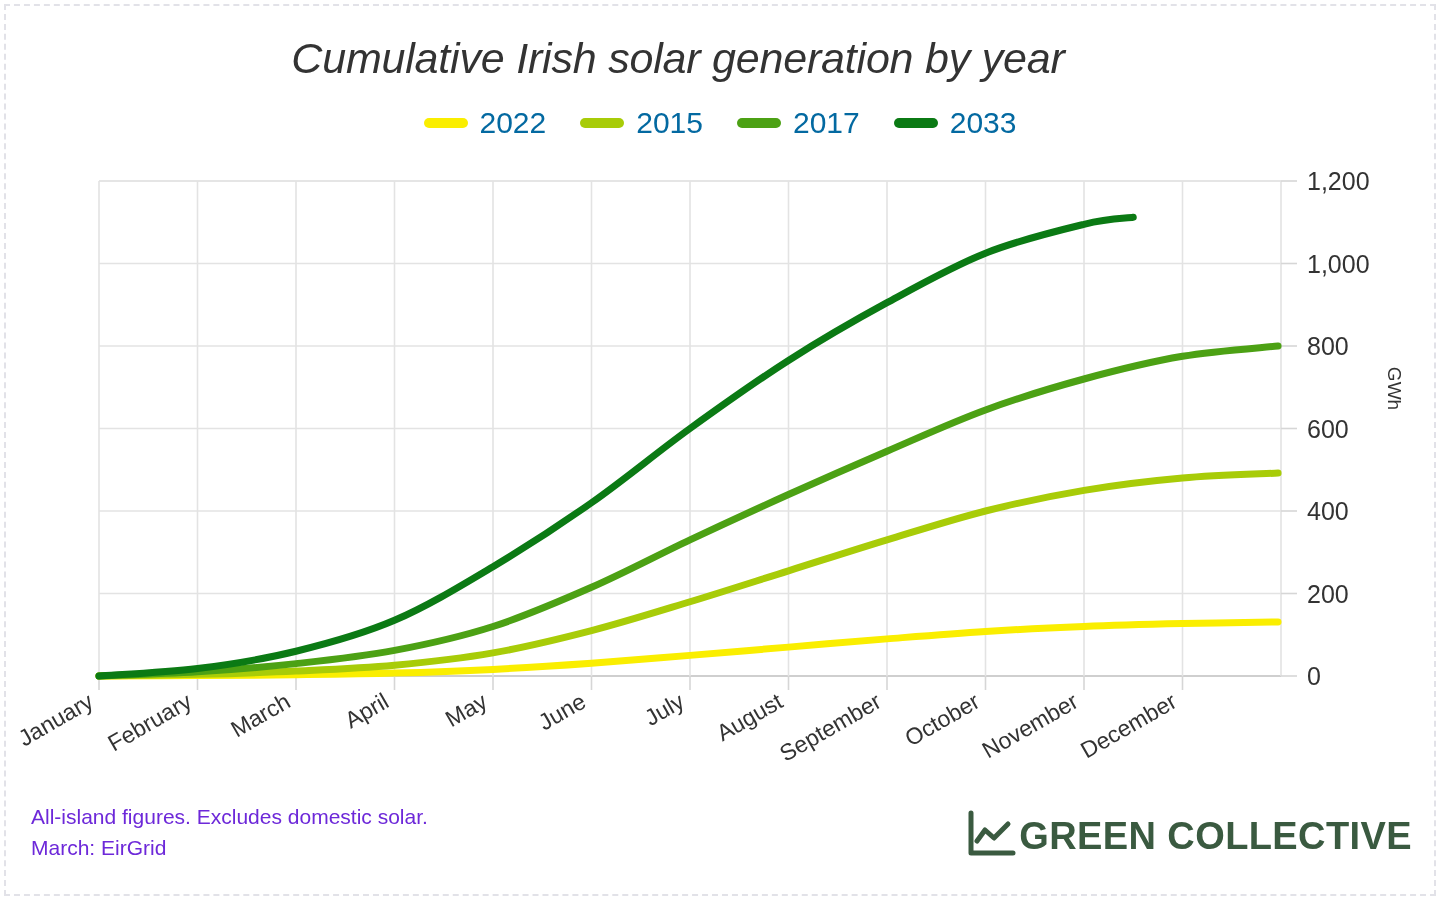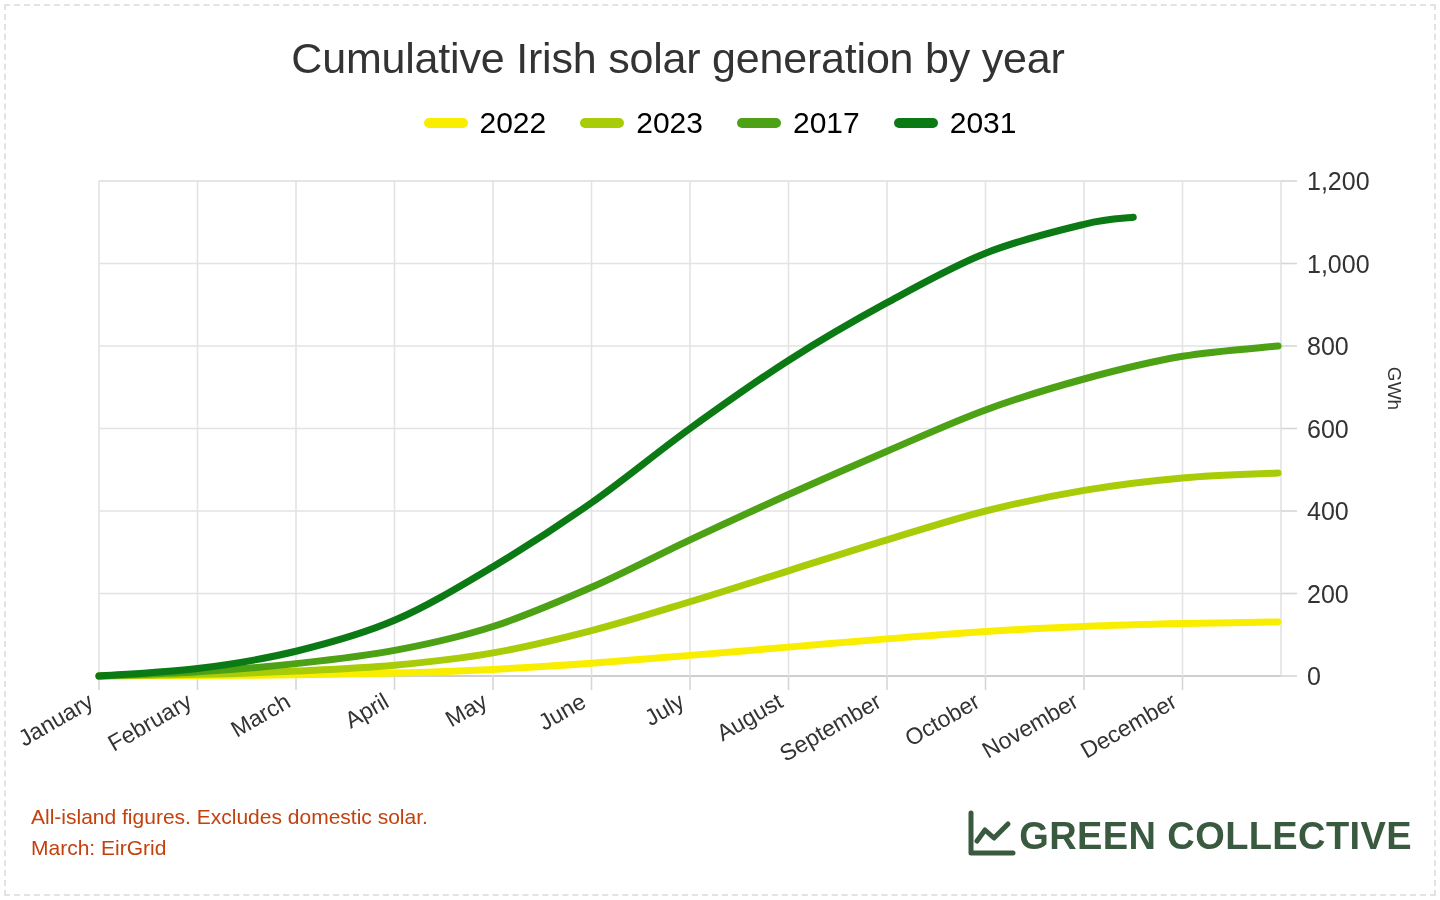--- a/index.html
+++ b/index.html
@@ -30,20 +30,21 @@
   #chart-title {
     position: absolute;
     left: 0; top: 34px;
     width: 1356px;
     text-align: center;
     font-size: 43px;
     font-weight: 400;
     color: #333333;
     letter-spacing: -0.2px;
     white-space: nowrap;
+    font-style: italic;
   }
 
   #legend {
     position: absolute;
     left: 0; top: 108px;
     width: 1440px;
     display: flex;
     justify-content: center;
     align-items: center;
     gap: 34px;
@@ -54,21 +55,21 @@
     gap: 12px;
   }
   .legend-swatch {
     width: 44px;
     height: 10px;
     border-radius: 5px;
     display: block;
   }
   .legend-label {
     font-size: 30px;
-    color: #000000;
+    color: #0369a1;
     line-height: 1;
   }
 
   
   #plot-wrap {
     position: absolute;
     left: 0; top: 0;
     width: 1440px; height: 900px;
   }
   #plot-svg { display: block; }
@@ -88,21 +89,21 @@
     font-size: 23px;
     fill: #333333;
   }
 
   
   #footnote {
     position: absolute;
     left: 31px; top: 801px;
     font-size: 21px;
     line-height: 31px;
-    color: #c2410c;
+    color: #6d28d9;
   }
   #footnote div { white-space: nowrap; }
 
   #brand {
     position: absolute;
     right: 28px; top: 808px;
     display: flex;
     align-items: center;
     gap: 2px;
   }
@@ -122,29 +123,29 @@
 
   <div id="chart-title">Cumulative Irish solar generation by year</div>
 
   <div id="legend">
     <div class="legend-item">
       <span class="legend-swatch" style="background: rgb(250, 238, 0);"></span>
       <span class="legend-label">2022</span>
     </div>
     <div class="legend-item">
       <span class="legend-swatch" style="background: rgb(168, 204, 8);"></span>
-      <span class="legend-label">2023</span>
+      <span class="legend-label">2015</span>
     </div>
     <div class="legend-item">
       <span class="legend-swatch" style="background: rgb(76, 161, 20);"></span>
       <span class="legend-label">2017</span>
     </div>
     <div class="legend-item">
       <span class="legend-swatch" style="background: rgb(11, 122, 20);"></span>
-      <span class="legend-label">2031</span>
+      <span class="legend-label">2033</span>
     </div>
   </div>
 
   <div id="plot-wrap">
     <svg id="plot-svg" width="1440" height="900" viewBox="0 0 1440 900">
       <g id="gridlines">
           <line x1="99" y1="676" x2="1281" y2="676" stroke="#cfcfcf" stroke-width="2"></line>
           <line x1="99" y1="593.5" x2="1281" y2="593.5" stroke="#e3e3e3" stroke-width="1.6"></line>
           <line x1="99" y1="511" x2="1281" y2="511" stroke="#e3e3e3" stroke-width="1.6"></line>
           <line x1="99" y1="428.5" x2="1281" y2="428.5" stroke="#e3e3e3" stroke-width="1.6"></line>

